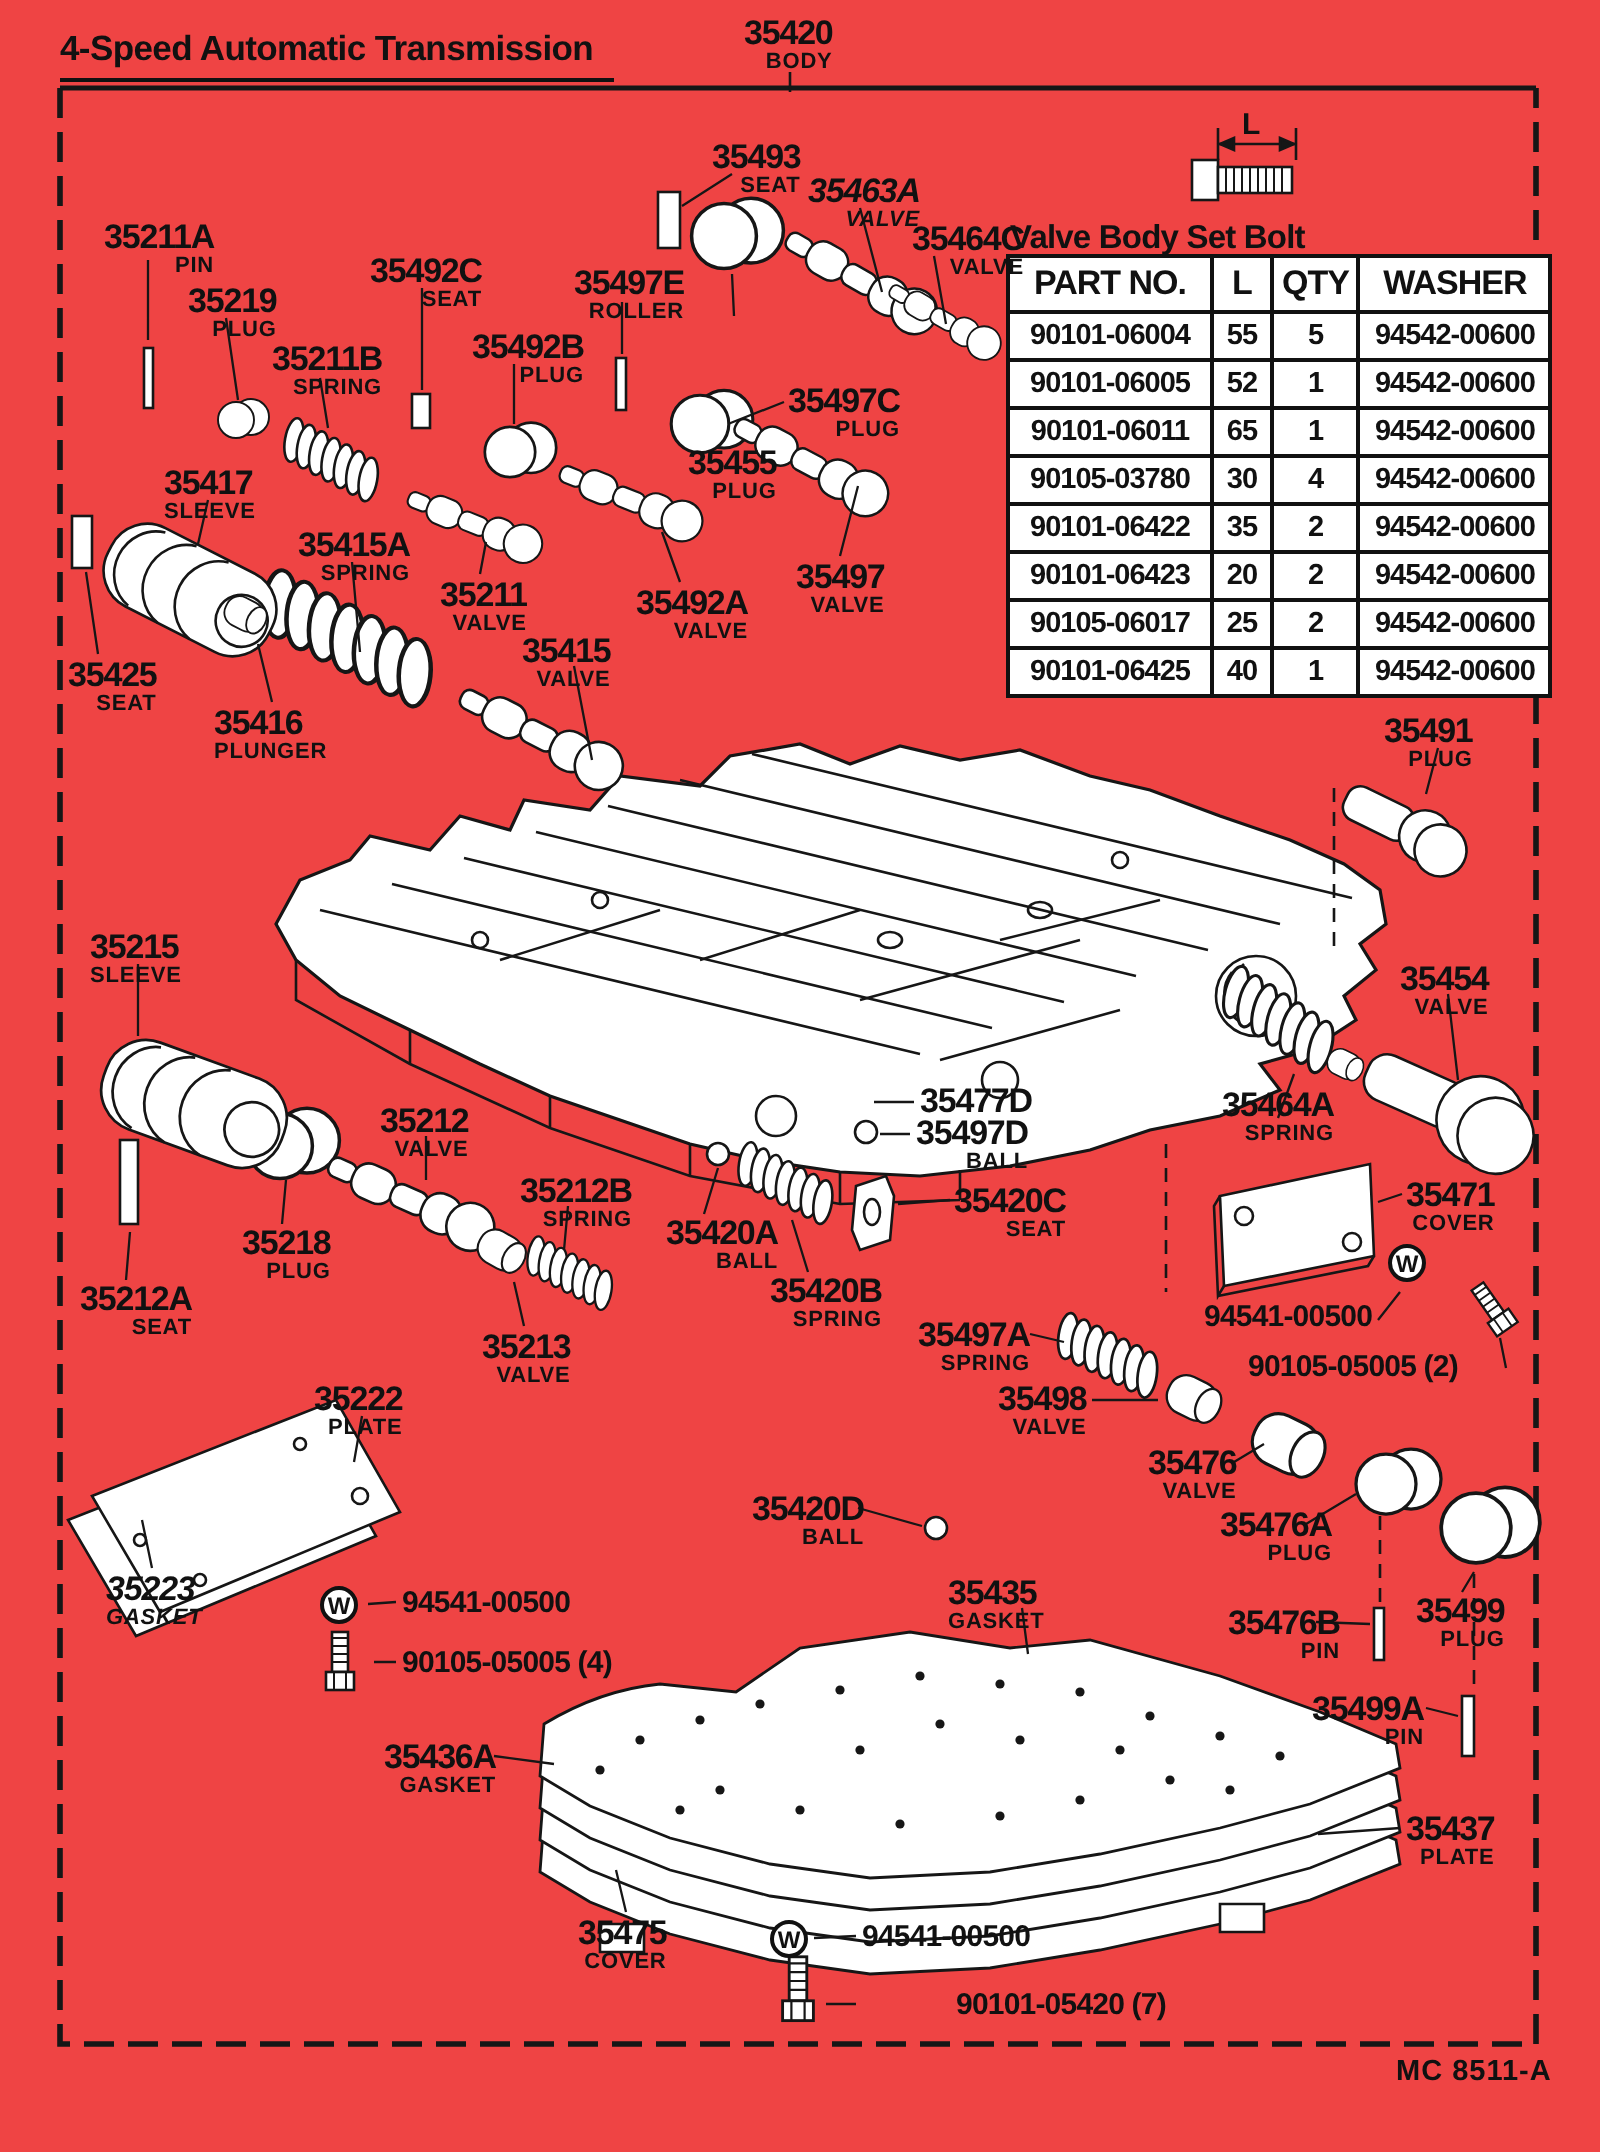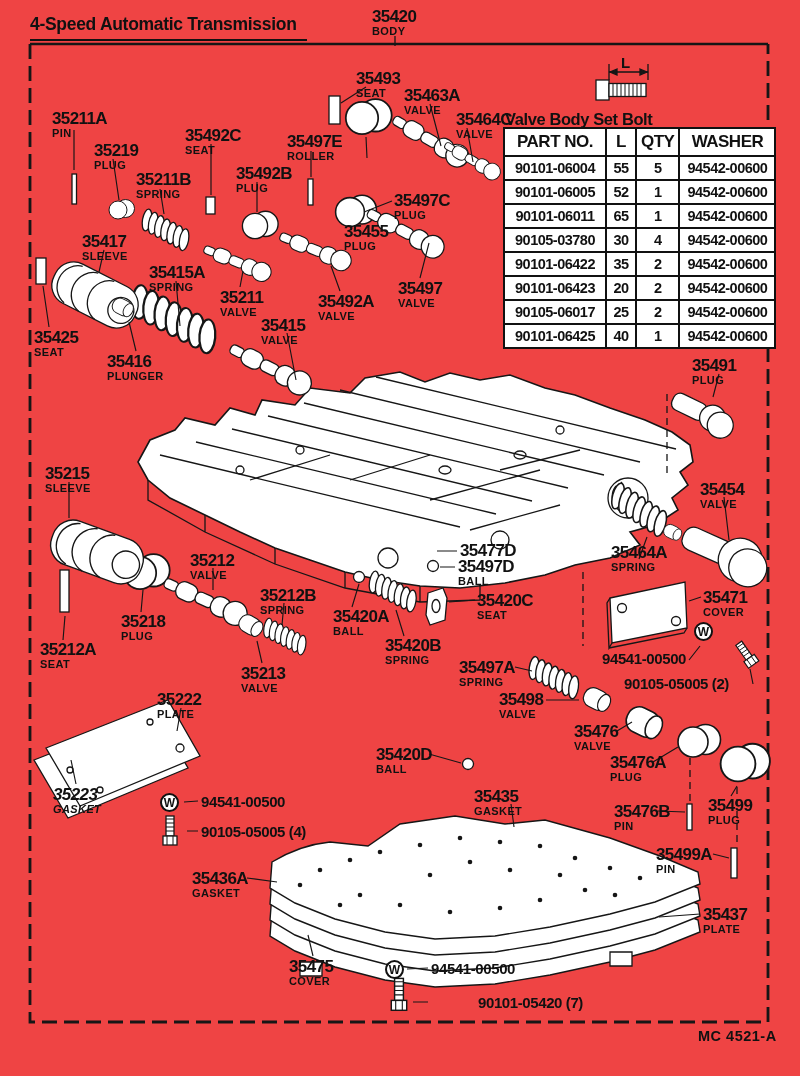--- a/index.html
+++ b/index.html
@@ -1,21 +1,21 @@
 <!DOCTYPE html>
 <html><head>
 <meta charset="utf-8">
 <style>
   html,body{margin:0;padding:0;background:#e8e8e8;}
   #canvas{position:relative;width:800px;height:1076px;background:#ef4444;overflow:hidden;
           font-family:"Liberation Sans",sans-serif;color:#111;}
   #art{position:absolute;left:0;top:0;}
   .lbl{position:absolute;line-height:1;white-space:nowrap;font-weight:bold;}
   .lbl .num{display:block;font-size:17px;letter-spacing:-0.6px;}
-  .lbl .nm{display:block;font-size:11px;letter-spacing:0.4px;margin-top:1px;}
+  .lbl .nm{display:block;font-size:11px;letter-spacing:0.4px;margin-top:1px;text-align:right;}
   .lbl.code .num{font-size:15px;letter-spacing:-0.4px;}
   .page-title{position:absolute;left:30px;top:14px;font-size:17.5px;font-weight:bold;
               letter-spacing:-0.3px;border-bottom:2.5px solid #111;padding:0 10px 4px 0;}
   .tbl-title{position:absolute;left:505px;top:110px;font-size:16.5px;font-weight:bold;letter-spacing:-0.4px;}
   .dim-l{position:absolute;left:621px;top:54px;font-size:15px;font-weight:bold;}
   .footer-code{position:absolute;left:698px;top:1028px;font-size:14.5px;font-weight:bold;letter-spacing:0.5px;}
   table.bolt{position:absolute;left:503px;top:127px;border-collapse:collapse;background:#fff;
              border:2.5px solid #111;}
   table.bolt th,table.bolt td{border:2px solid #111;font-weight:bold;text-align:center;
              font-family:"Liberation Sans",sans-serif;color:#111;padding:0 4px;}
@@ -277,21 +277,21 @@
         </tr>
         <tr>
           <td>90101-06425</td>
           <td>40</td>
           <td>1</td>
           <td>94542-00600</td>
         </tr>
       </tbody>
   </table>
 
-  <div class="footer-code">MC 4521-A</div>
+  <div class="footer-code">MC 8511-A</div>
 <div class="lbl part" style="left: 372px; top: 8px;">
       <span class="num">35420</span>
       <span class="nm">BODY</span>
     </div>
     <div class="lbl part" style="left: 52px; top: 110px;">
       <span class="num">35211A</span>
       <span class="nm">PIN</span>
     </div>
     <div class="lbl part" style="left: 94px; top: 142px;">
       <span class="num">35219</span>
@@ -310,21 +310,21 @@
       <span class="nm">PLUG</span>
     </div>
     <div class="lbl part" style="left: 287px; top: 133px;">
       <span class="num">35497E</span>
       <span class="nm">ROLLER</span>
     </div>
     <div class="lbl part" style="left: 356px; top: 70px;">
       <span class="num">35493</span>
       <span class="nm">SEAT</span>
     </div>
-    <div class="lbl part" style="left: 404px; top: 87px;">
+    <div class="lbl part" style="left: 404px; top: 87px; font-style: italic;">
       <span class="num">35463A</span>
       <span class="nm">VALVE</span>
     </div>
     <div class="lbl part" style="left: 456px; top: 111px;">
       <span class="num">35464C</span>
       <span class="nm">VALVE</span>
     </div>
     <div class="lbl part" style="left: 344px; top: 179px; margin-top: 44px;">
       <span class="num">35455</span>
       <span class="nm">PLUG</span>

